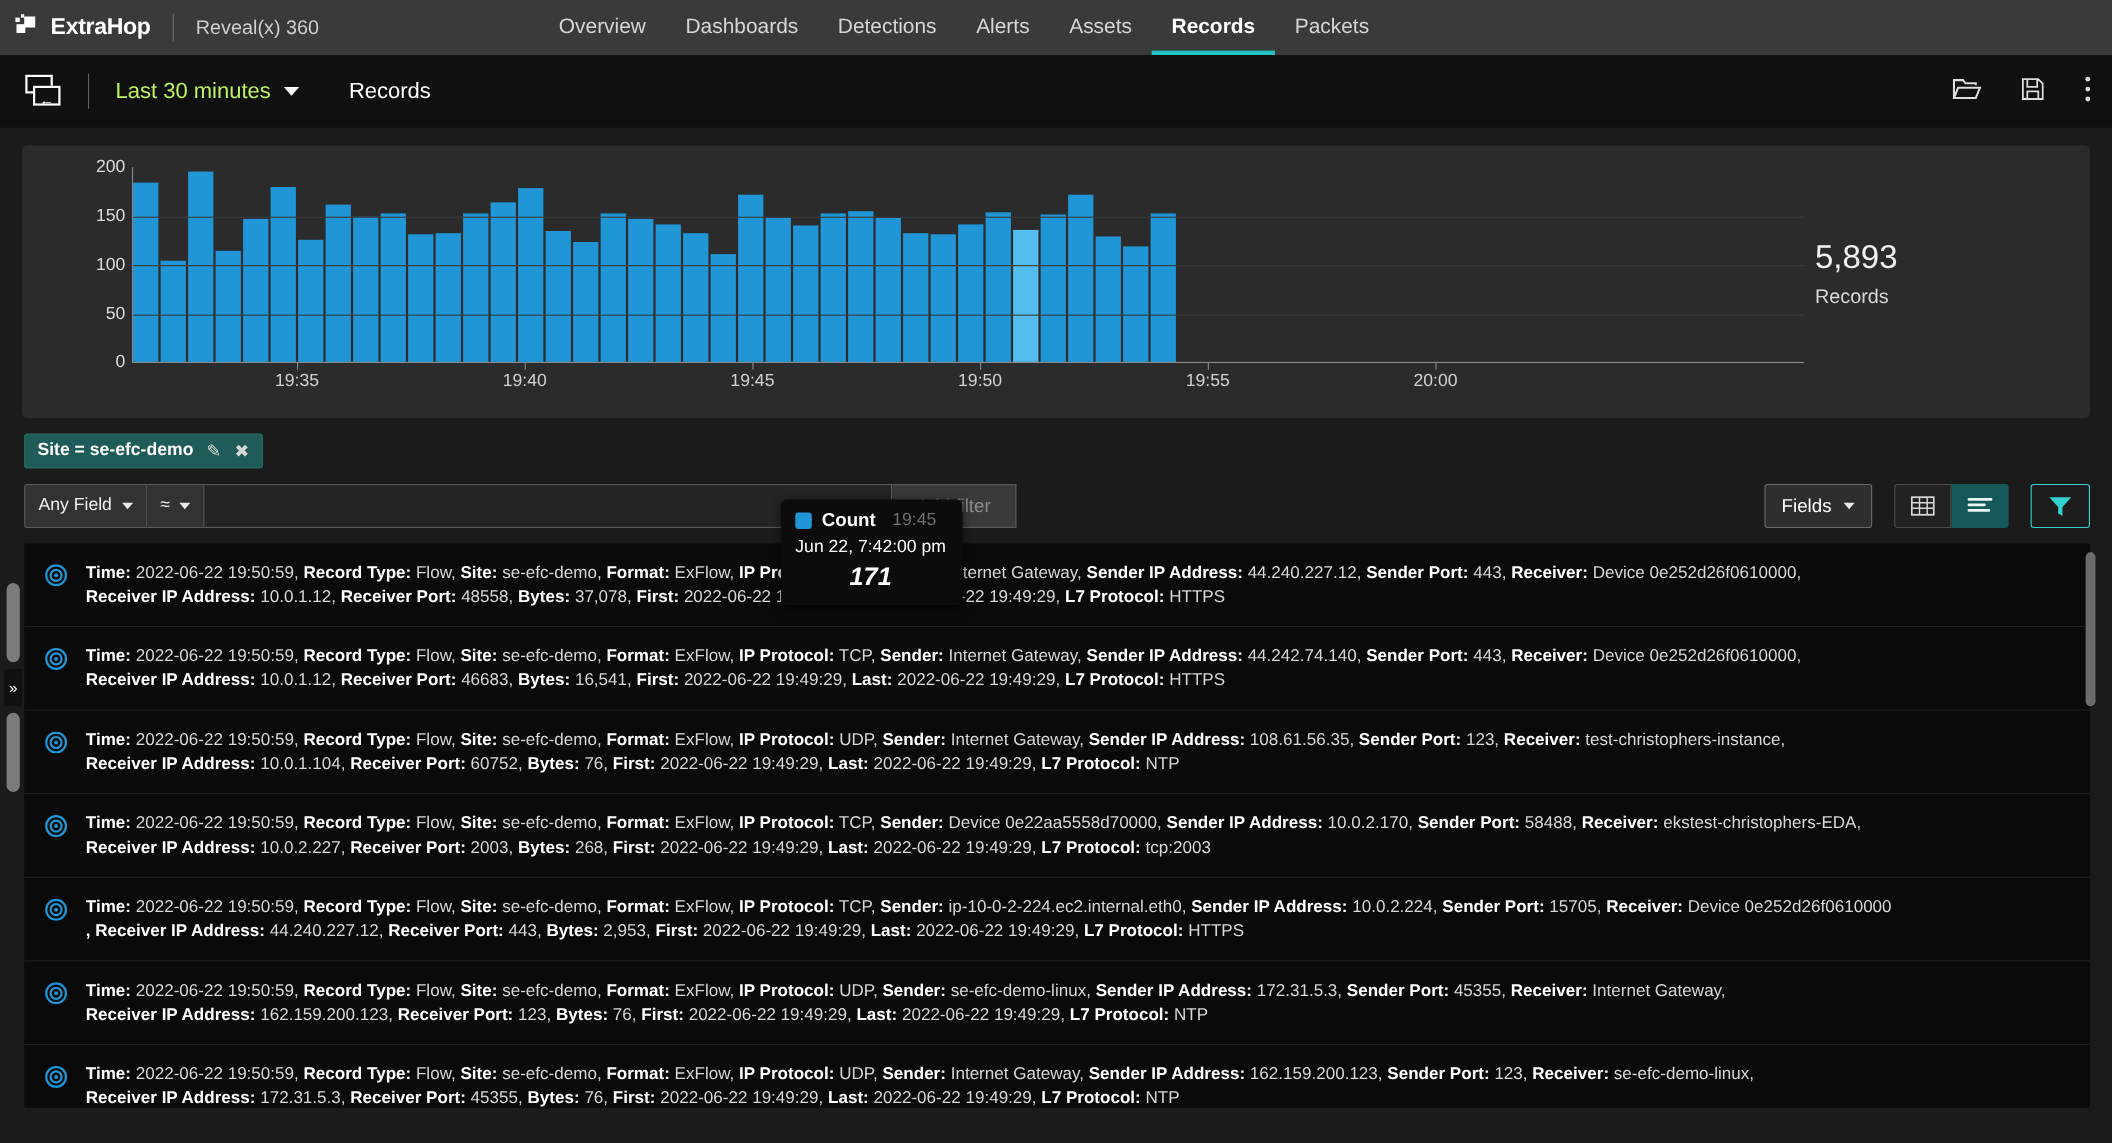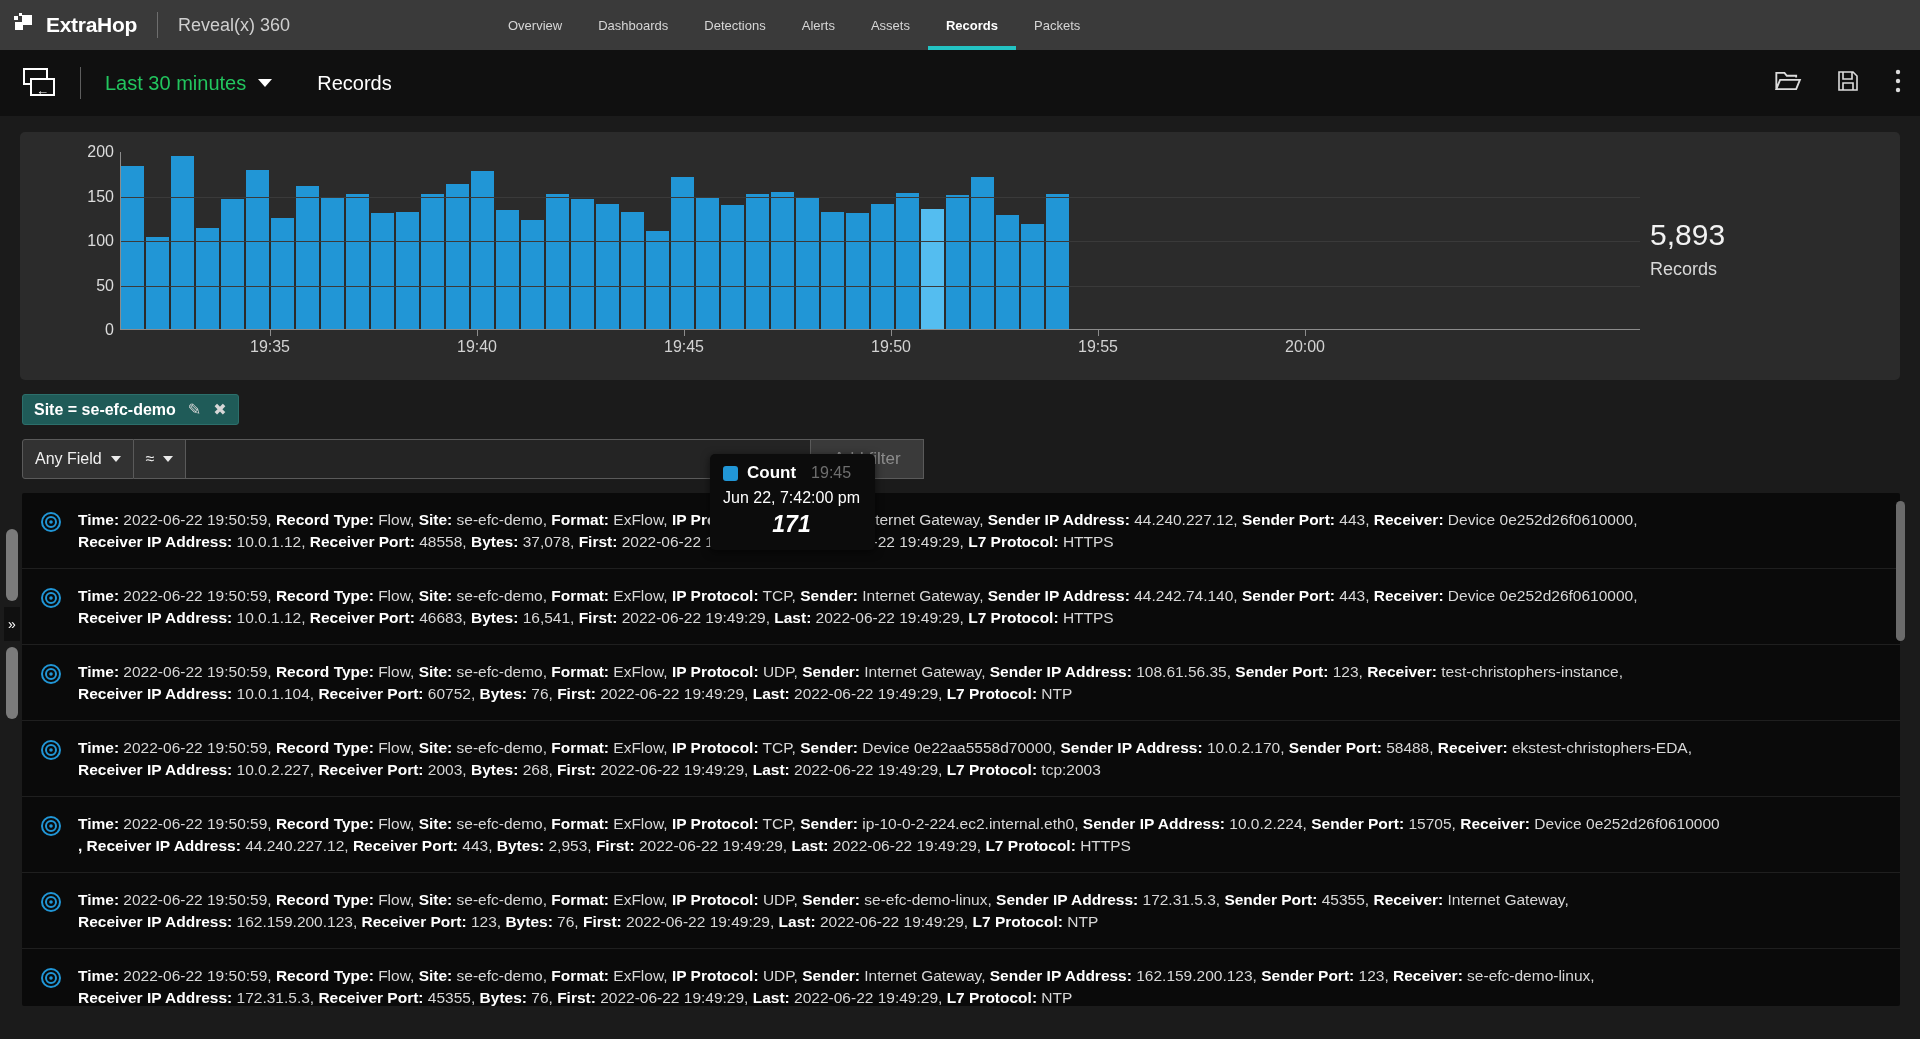--- a/index.html
+++ b/index.html
@@ -24,21 +24,21 @@
   .lm2 { width: 8px; height: 8px; left: 1px; top: 9px; }
   .lm3 { width: 4px; height: 4px; left: 0px; top: 3px; }
   .lm4 { width: 3px; height: 3px; left: 5px; top: 0px; }
   #brand-name { font-size: 21px; font-weight: bold; color: #fff; letter-spacing: -0.3px; }
   #brand-sep { width: 1px; height: 26px; background: #6e6e6e; margin: 0 20px; }
   #product-name { font-size: 18px; color: #cfcfcf; }
 
   #navtabs { position: absolute; left: 490px; top: 0; height: 50px; display: flex; align-items: stretch; }
   .navtab {
     display: flex; align-items: center; padding: 0 18px;
-    font-size: 13px; color: #d6d6d6; cursor: pointer;
+    font-size: 19px; color: #d6d6d6; cursor: pointer;
     border-bottom: 4px solid transparent; margin-top: 4px;
   }
   .navtab.active { color: #ffffff; font-weight: bold; border-bottom-color: #23c3c3; }
 
   #nav-right { position: absolute; right: 12px; top: 0; height: 50px; display: flex; align-items: center; gap: 14px; }
   #searchbox {
     width: 255px; border-bottom: 1px solid #9a9a9a;
     padding: 3px 2px; margin-right: 16px;
   }
   #searchbox input {
@@ -67,21 +67,21 @@
   
   #toolbar {
     height: 66px; background: #101010;
     display: flex; align-items: center; position: relative;
   }
   #page-icon { margin-left: 18px; width: 40px; height: 34px; position: relative; cursor: pointer; }
   #page-icon .box1 { position: absolute; left: 5px; top: 2px; width: 25px; height: 17px; border: 2px solid #fff; }
   #page-icon .box2 { position: absolute; left: 12px; top: 12px; width: 25px; height: 18px; border: 2px solid #fff; background: #101010; }
   #page-icon .arr { position: absolute; left: 18px; top: 18px; font-size: 13px; color: #fff; line-height: 1; }
   #tb-sep { width: 1px; height: 32px; background: #5e5e5e; margin: 0 24px 0 22px; }
-  #timerange { display: flex; align-items: center; gap: 12px; cursor: pointer; font-size: 20px; color: #22c55e; }
+  #timerange { display: flex; align-items: center; gap: 12px; cursor: pointer; font-size: 20px; color: #bef264; }
   .caret { width: 0; height: 0; border-left: 7px solid transparent; border-right: 7px solid transparent; border-top: 8px solid #ffffff; }
   #toolbar-title { margin-left: 45px; font-size: 20px; color: #fff; }
   #tb-right { position: absolute; right: 18px; display: flex; align-items: center; gap: 34px; }
   .tb-icon { cursor: pointer; color: #d9d9d9; }
 
   
   #chart-panel {
     margin: 16px 20px 0 20px; height: 248px;
     background: #2b2b2b; border-radius: 5px;
     position: relative;
@@ -375,20 +375,44 @@
     <span>Any Field</span>
     <span class="caret-sm"></span>
   </div>
   <div class="fb-seg" style="border-left:0">
     <span>≈</span>
     <span class="caret-sm"></span>
   </div>
   <input id="fb-input" type="text" placeholder="" style="">
   <div id="fb-add">Add filter</div>
 
+  <div id="fb-right">
+    <div id="fields-btn">
+      <span>Fields</span>
+      <span class="caret-sm"></span>
+    </div>
+    <div class="viewgroup">
+      <div class="viewbtn" style="border-radius:3px 0 0 3px">
+        <svg width="22" height="20" viewBox="0 0 22 20">
+          <rect x="1" y="2" width="20" height="16" fill="none" stroke="#d6d6d6" stroke-width="1.6"></rect>
+          <path stroke="#d6d6d6" stroke-width="1.3" d="M1 7h20M1 12h20M8 2v16M15 2v16"></path>
+        </svg>
+      </div>
+      <div class="viewbtn active" style="border-radius:0 3px 3px 0">
+        <svg width="24" height="18" viewBox="0 0 24 18">
+          <path stroke="#e9f5f5" stroke-width="2.6" stroke-linecap="round" d="M2 3h20M2 8h14M2 13h18"></path>
+        </svg>
+      </div>
+    </div>
+    <div id="filter-btn">
+      <svg width="24" height="22" viewBox="0 0 24 22">
+        <path fill="#35cfcf" d="M2 3h20l-8 9v8l-4-2.5V12L2 3z"></path>
+      </svg>
+    </div>
+  </div>
 </div>
 
 <div id="list-wrap">
   <div id="side-handle">
     <span class="bar-a"></span>
     <span class="chev">»</span>
     <span class="bar-b"></span>
   </div>
 
   <div id="list">

